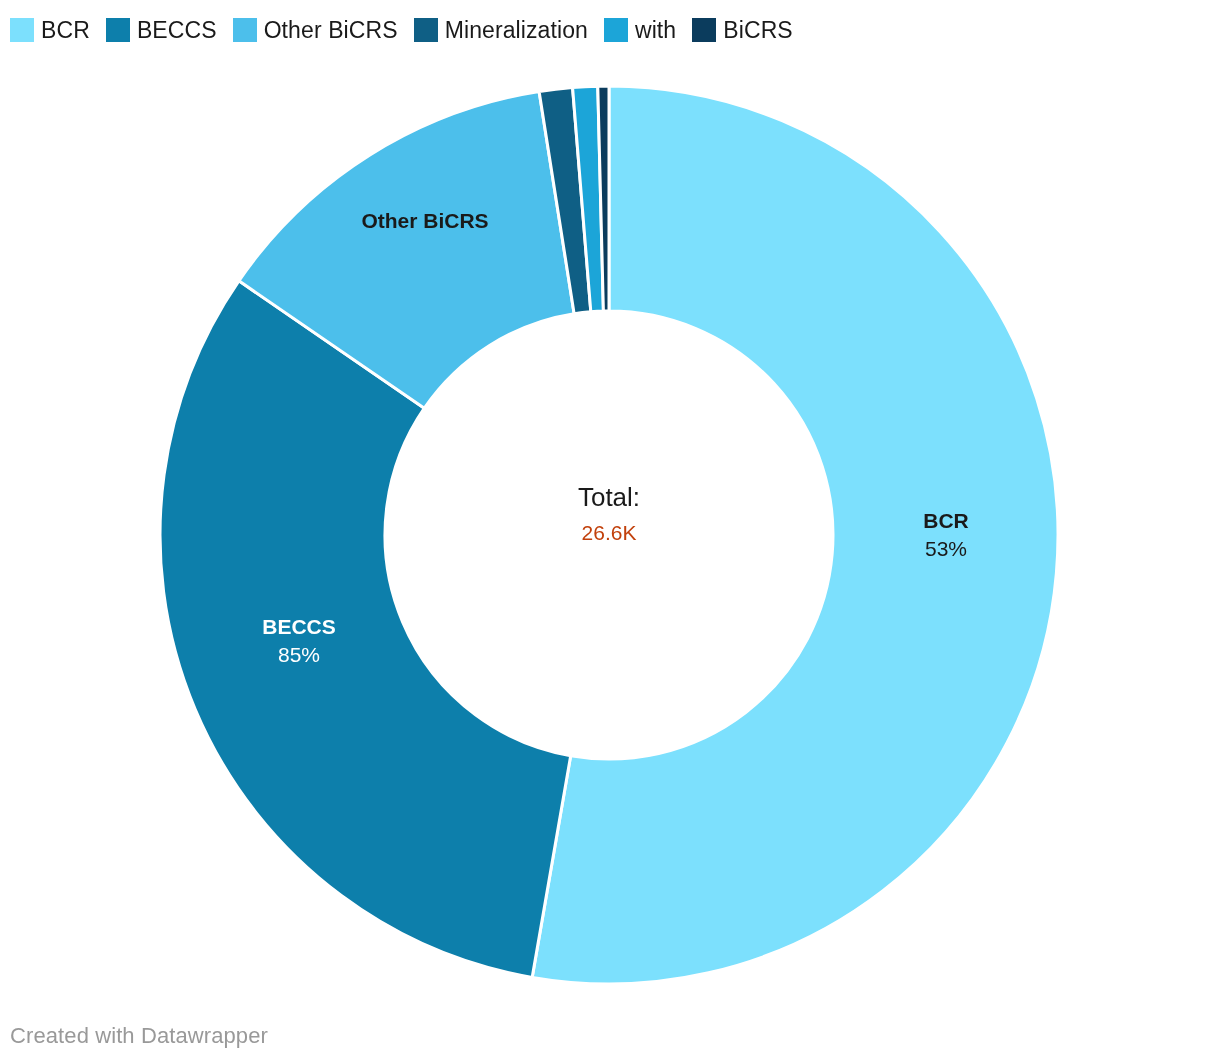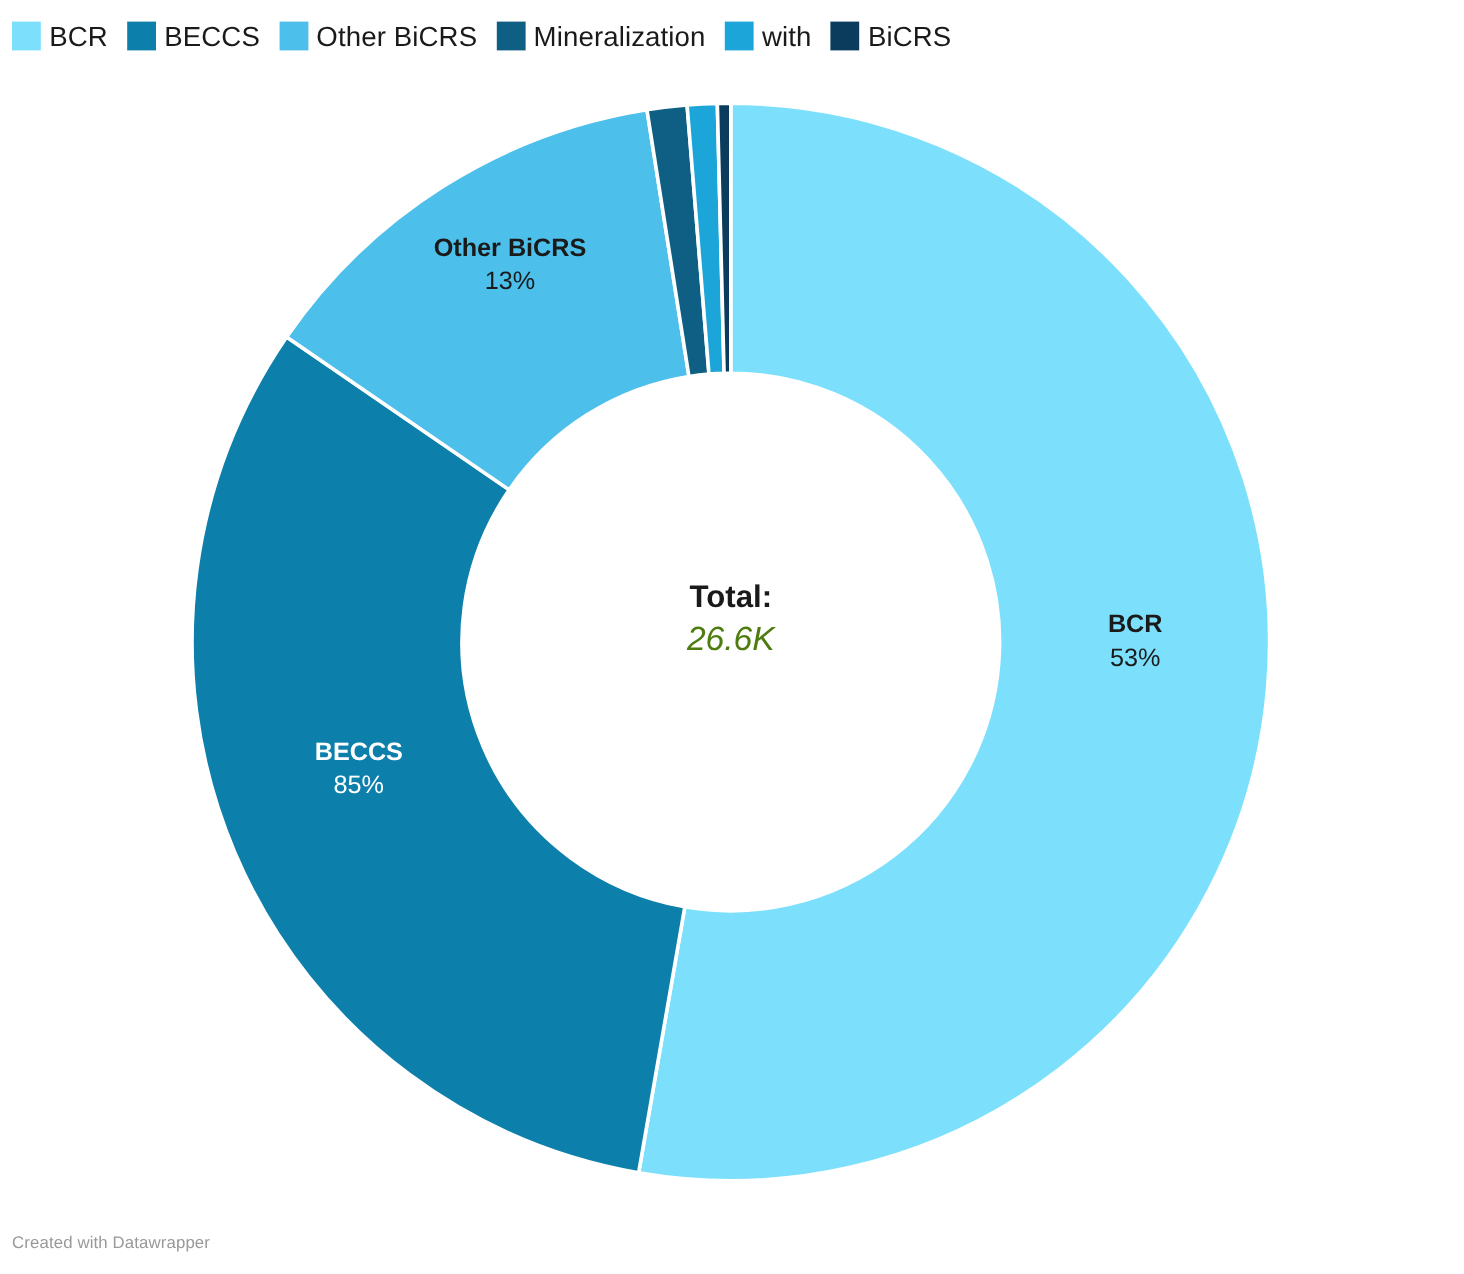--- a/index.html
+++ b/index.html
@@ -71,32 +71,31 @@
     position: absolute;
     left: 609px;
     top: 480px;
     transform: translate(-50%, 0);
     text-align: center;
     width: 300px;
     pointer-events: none;
   }
   #center-total .total-label {
     font-size: 26px;
-    font-weight: bold;
+    font-weight: normal;
     line-height: 35px;
     color: #1a1a1a;
     display: block;
   }
   #center-total .total-value {
-    font-size: 28px;
+    font-size: 21px;
     font-weight: normal;
     line-height: 36px;
-    color: #4d7c0f;
-    display: block;
-    font-style: italic;
+    color: #c2410c;
+    display: block;
   }
 
   
   .slice-label {
     position: absolute;
     text-align: center;
     pointer-events: none;
     line-height: 28px;
   }
   .slice-label .sl-name {
@@ -129,21 +128,21 @@
     top: 221px;
     transform: translate(-50%, -50%);
     width: 230px;
   }
 
   
   #footer {
     position: absolute;
     left: 10px;
     bottom: 14px;
-    font-size: 14px;
+    font-size: 22px;
     line-height: 25px;
     color: #999999;
     letter-spacing: 0.1px;
   }
 </style>
 </head>
 <body>
 
 <div id="legend">
   <div class="legend-item">
@@ -193,16 +192,15 @@
 <div class="slice-label sl-dark" id="label-bcr">
   <span class="sl-name">BCR</span>
   <span class="sl-val">53%</span>
 </div>
 <div class="slice-label sl-light" id="label-beccs">
   <span class="sl-name">BECCS</span>
   <span class="sl-val">85%</span>
 </div>
 <div class="slice-label sl-dark" id="label-otherbicrs">
   <span class="sl-name">Other BiCRS</span>
-  <span class="sl-val">13%</span>
 </div>
 
 <div id="footer">Created with Datawrapper</div>
 
 </body></html>

